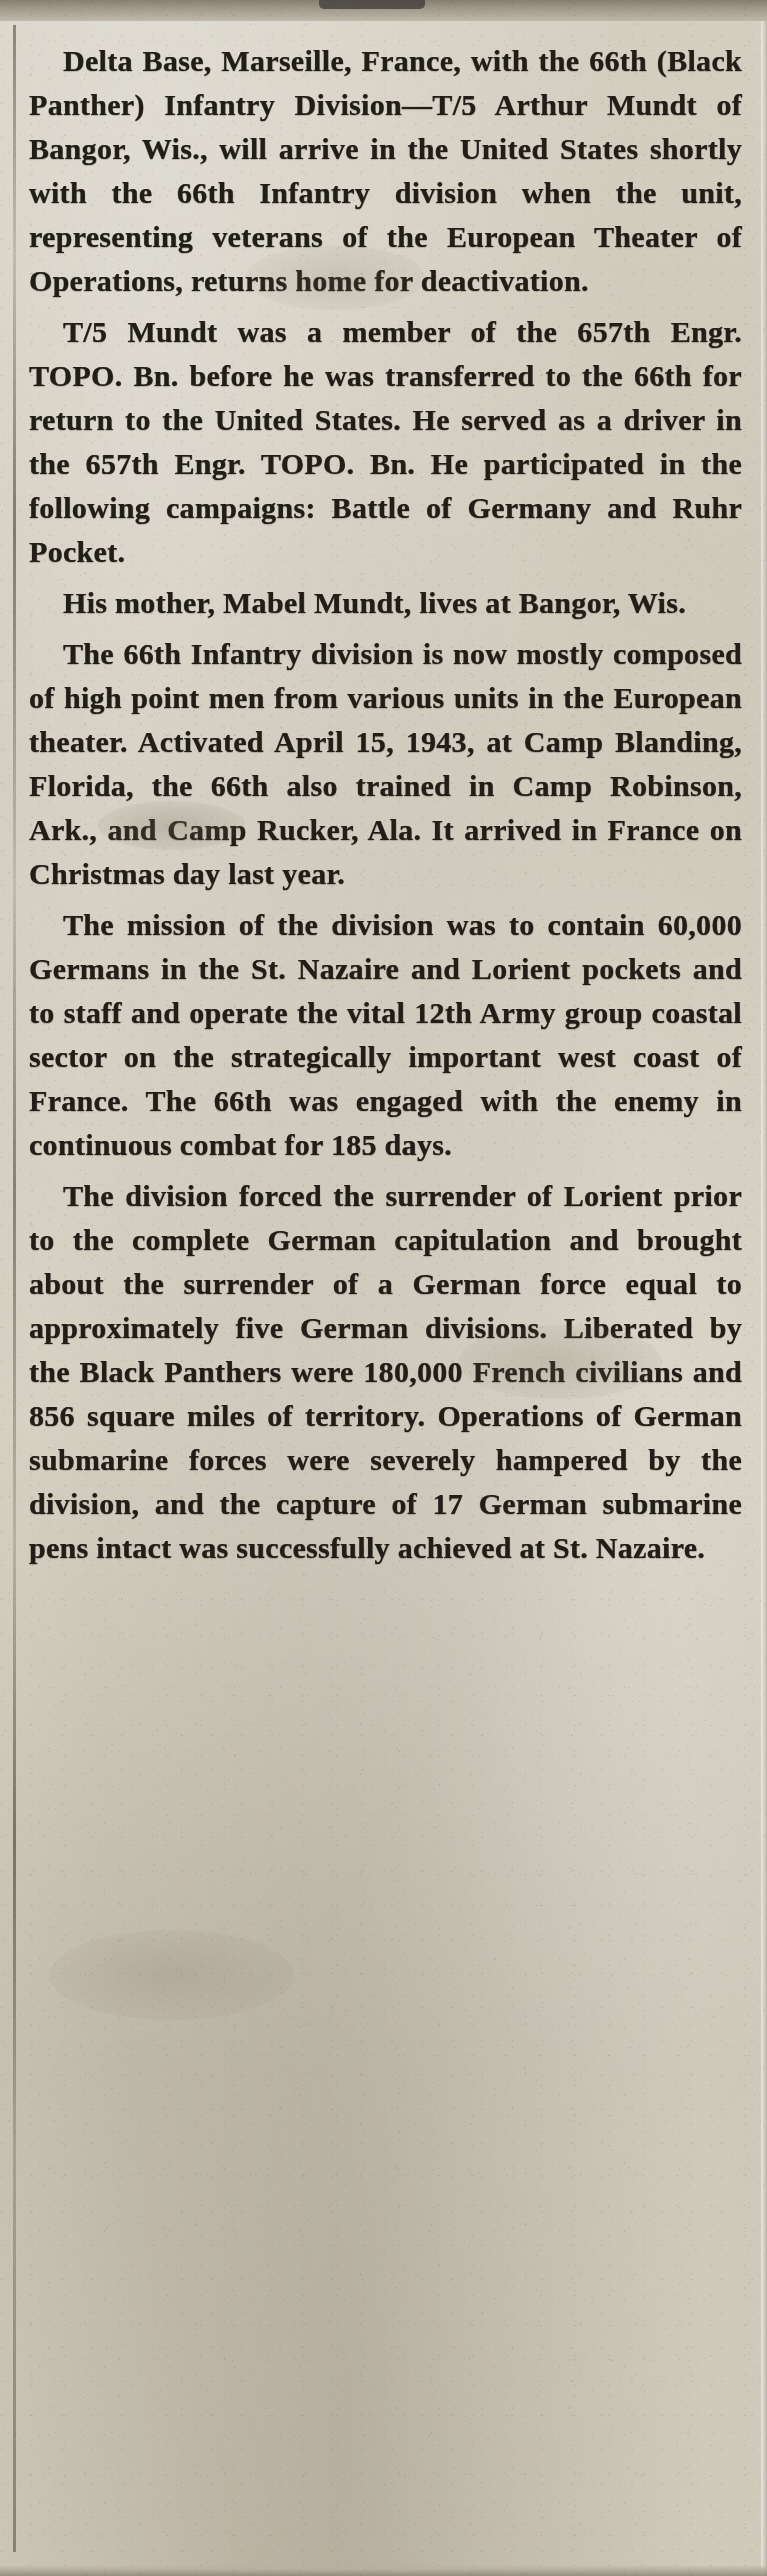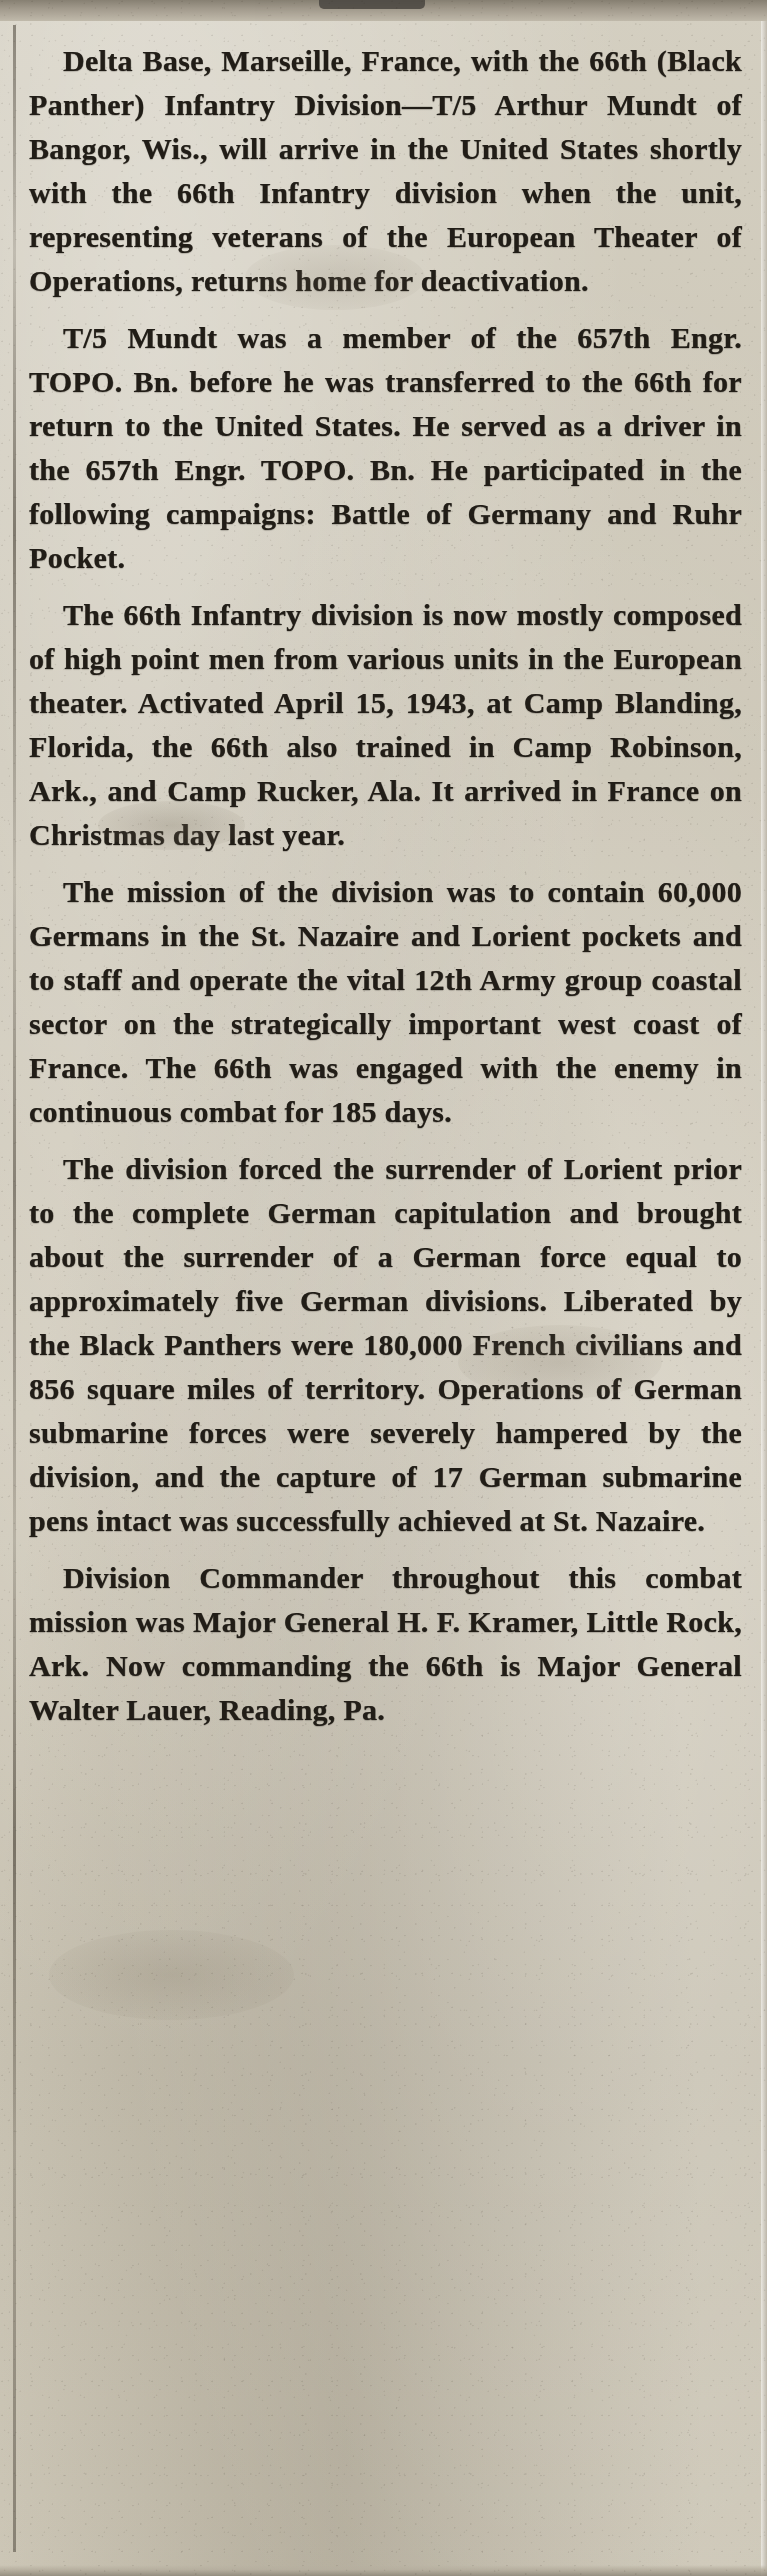--- a/index.html
+++ b/index.html
@@ -116,21 +116,21 @@
     font-size: 30px;
     line-height: 44px;
     letter-spacing: 0.3px;
     text-indent: 34px;
     text-align: justify;
     text-shadow:
       0.4px 0 0 rgba(33,29,23,0.45),
       -0.3px 0.2px 0 rgba(33,29,23,0.30),
       0 0.5px 0.8px rgba(33,29,23,0.22);
   }
-  .para + .para { margin-top: 13px; }
+  .para + .para { margin-top: 7px; }
 
   
   .blotch {
     position: absolute;
     border-radius: 50%;
     pointer-events: none;
   }
   .b1 { left: 98px; top: 801px; width: 147px; height: 49px;
         background: radial-gradient(ellipse, rgba(120,110,92,0.28), rgba(120,110,92,0)); }
   .b2 { left: 458px; top: 1325px; width: 204px; height: 74px;
@@ -148,24 +148,24 @@
   <div id="top-edge">
     <div id="top-edge-blob"></div>
   </div>
   <div id="left-rule"></div>
   <div id="right-edge"></div>
   <div id="bottom-edge"></div>
 
   <div id="article">
     <p class="para">Delta Base, Marseille, France, with the 66th (Black Panther) Infantry Division—T/5 Arthur Mundt of Bangor, Wis., will arrive in the United States shortly with the 66th Infantry division when the unit, representing veterans of the European Theater of Operations, returns home for deactivation.</p>
     <p class="para">T/5 Mundt was a member of the 657th Engr. TOPO. Bn. before he was transferred to the 66th for return to the United States. He served as a driver in the 657th Engr. TOPO. Bn. He participated in the following campaigns: Battle of Germany and Ruhr Pocket.</p>
+    <p class="para">His mother, Mabel Mundt, lives at Bangor, Wis.</p>
     <p class="para">The 66th Infantry division is now mostly composed of high point men from various units in the European theater. Activated April 15, 1943, at Camp Blanding, Florida, the 66th also trained in Camp Robinson, Ark., and Camp Rucker, Ala. It arrived in France on Christmas day last year.</p>
     <p class="para">The mission of the division was to contain 60,000 Germans in the St. Nazaire and Lorient pockets and to staff and operate the vital 12th Army group coastal sector on the strategically important west coast of France. The 66th was engaged with the enemy in continuous combat for 185 days.</p>
     <p class="para">The division forced the surrender of Lorient prior to the complete German capitulation and brought about the surrender of a German force equal to approximately five German divisions. Liberated by the Black Panthers were 180,000 French civilians and 856 square miles of territory. Operations of German submarine forces were severely hampered by the division, and the capture of 17 German submarine pens intact was successfully achieved at St. Nazaire.</p>
-    <p class="para">Division Commander throughout this combat mission was Major General H. F. Kramer, Little Rock, Ark. Now commanding the 66th is Major General Walter Lauer, Reading, Pa.</p>
   </div>
 
   <div class="blotch b4"></div>
   <div class="blotch b1"></div>
   <div class="blotch b2"></div>
   <div class="blotch b3"></div>
 
   <div id="grain"></div>
 </div>
 

